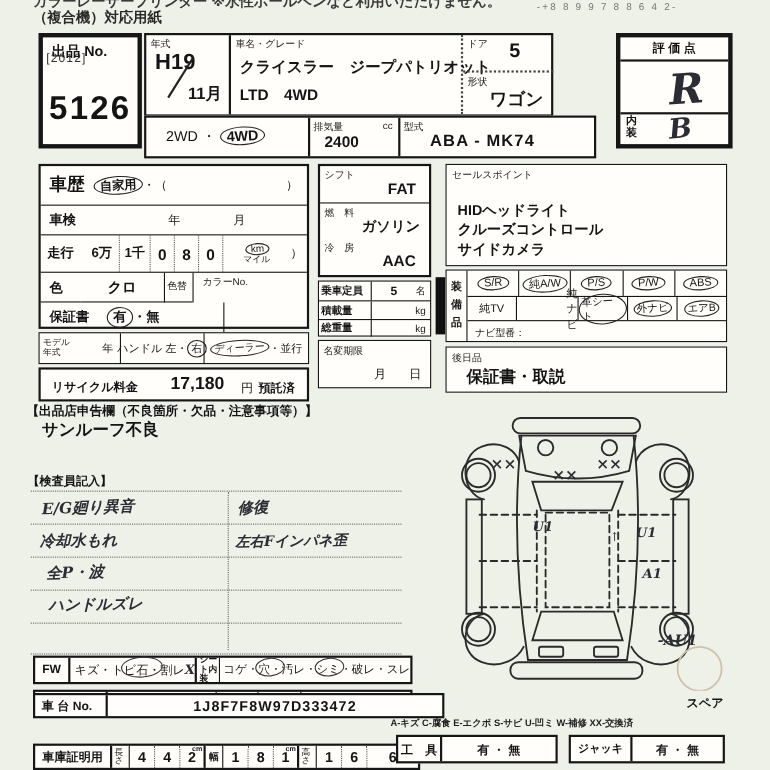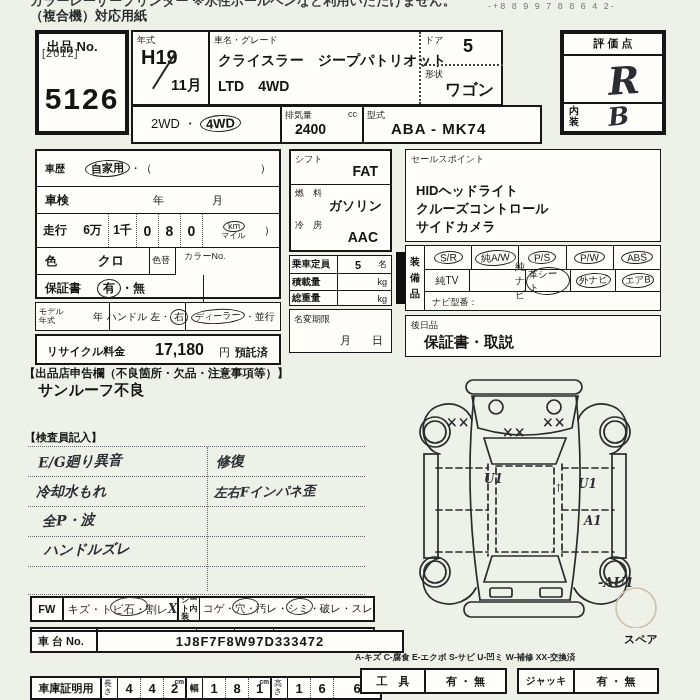--- a/index.html
+++ b/index.html
@@ -72,21 +72,21 @@
     <div class="abs b" style="left:0;right:0;top:2px;text-align:center;font-size:11px;border-bottom:2px solid #161616;padding-bottom:3px;">評 価 点</div>
     <div class="abs hand b" style="left:44px;top:24px;font-size:38px;transform:rotate(-4deg);">R</div>
     <div class="abs" style="left:0;right:0;top:68px;border-top:2px solid #161616;"></div>
     <div class="abs b smallwrap" style="left:5px;top:72px;width:12px;font-size:10px;">内装</div>
     <div class="abs hand b" style="left:44px;top:68px;font-size:25px;transform:rotate(-6deg);">B</div>
   </div>
 
   <div class="abs box" style="left:35px;top:149px;width:246px;height:150px;background:#fffefa;">
 
     <div class="flexrow" style="height:35px;border-bottom:1.5px solid #161616;">
-      <div class="cell b" style="width:48px;padding-left:8px;font-size:10px;">車歴</div>
+      <div class="cell b" style="width:48px;padding-left:8px;font-size:16px;">車歴</div>
       <div class="cell" style="font-size:11px;">
         <span class="oval b" style="font-size:11px;">自家用</span>
         <span>・（</span>
       </div>
       <div class="cell" style="margin-left:auto;padding-right:8px;font-size:11px;">）</div>
     </div>
 
     <div class="flexrow" style="height:26px;border-bottom:1.5px solid #161616;">
       <div class="cell b" style="width:48px;padding-left:8px;font-size:12px;">車検</div>
       <div class="cell" style="margin-left:68px;font-size:11px;">年</div>
@@ -374,21 +374,21 @@
     <span class="abs hand b" style="left:176px;top:142px;font-size:12px;">A1</span>
     <span class="abs hand b" style="left:190px;top:203px;font-size:13px;">-AU1</span>
   </div>
 
   <div class="abs b" style="left:624px;top:632px;font-size:11px;">スペア</div>
 
   <div class="abs b" style="left:355px;top:652px;font-size:8.5px;white-space:nowrap;color:#222;">A-キズ C-腐食 E-エクボ S-サビ U-凹ミ W-補修 XX-交換済</div>
 
   <div class="abs box" style="left:360px;top:668px;width:147px;height:26px;">
     <div class="flexrow" style="height:100%;">
-      <div class="cell b" style="width:64px;justify-content:center;font-size:11px;border-right:2px solid #161616;">工　具</div>
+      <div class="cell b" style="width:40px;justify-content:center;font-size:11px;border-right:2px solid #161616;">工　具</div>
       <div class="cell b" style="flex:1;justify-content:center;font-size:11px;">有 ・ 無</div>
     </div>
   </div>
   <div class="abs box" style="left:517px;top:668px;width:142px;height:26px;">
     <div class="flexrow" style="height:100%;">
       <div class="cell b" style="width:56px;justify-content:center;font-size:10px;border-right:2px solid #161616;">ジャッキ</div>
       <div class="cell b" style="flex:1;justify-content:center;font-size:11px;">有 ・ 無</div>
     </div>
   </div>
 

